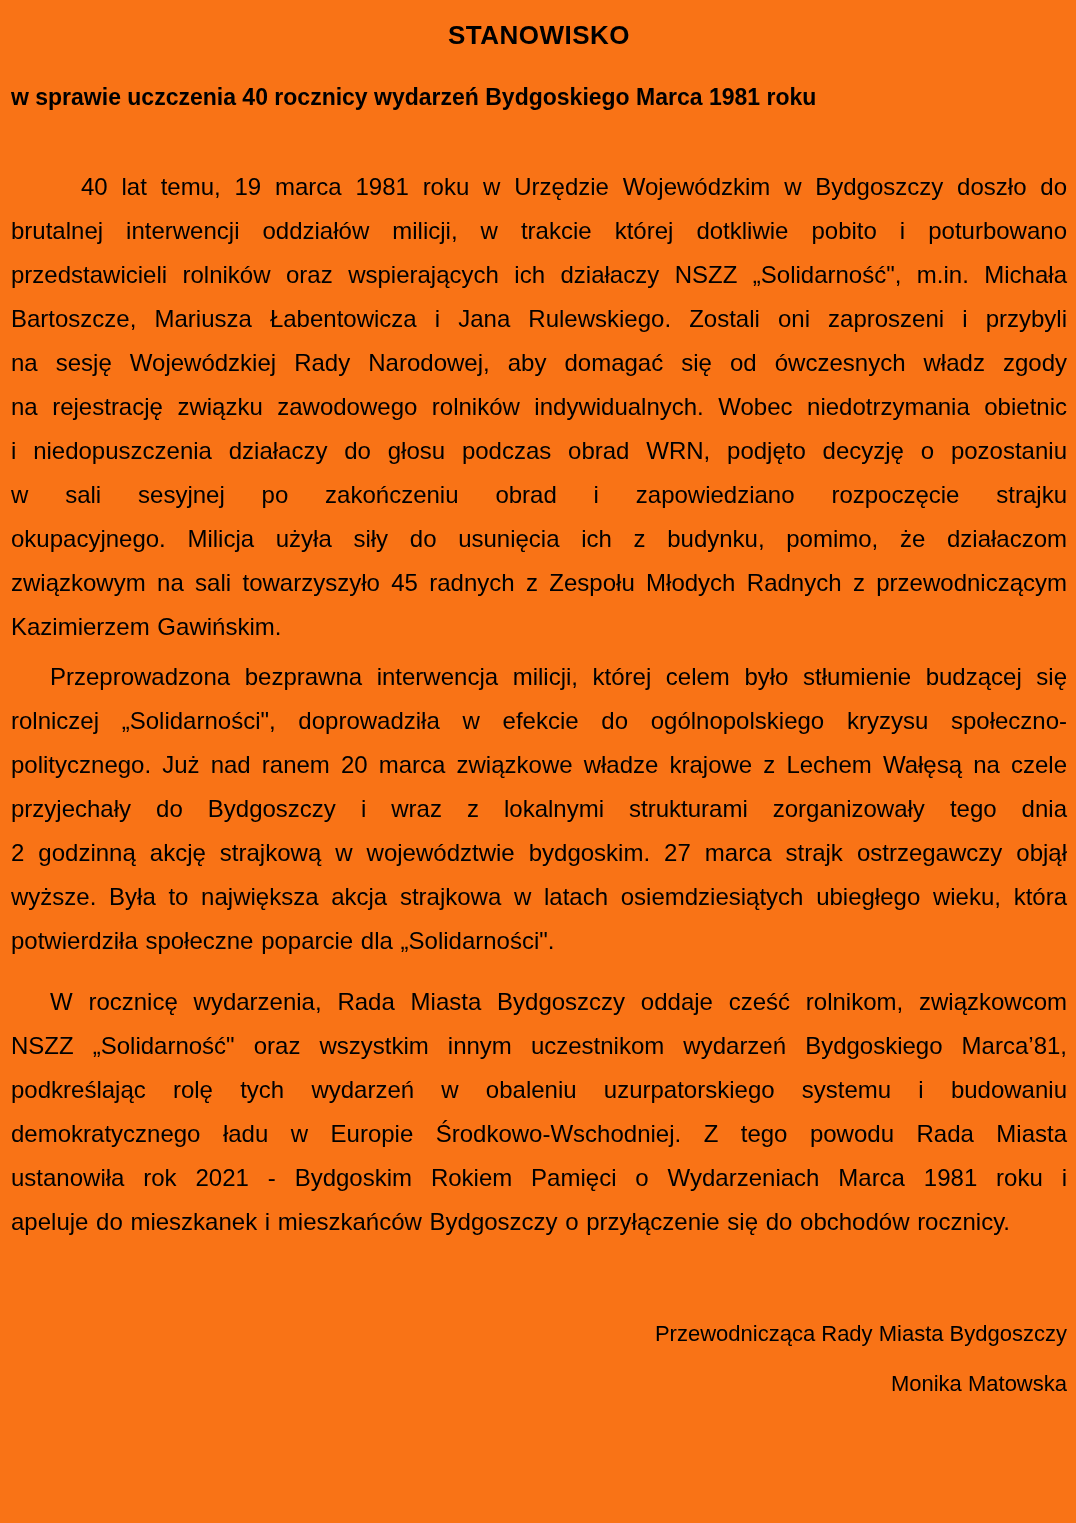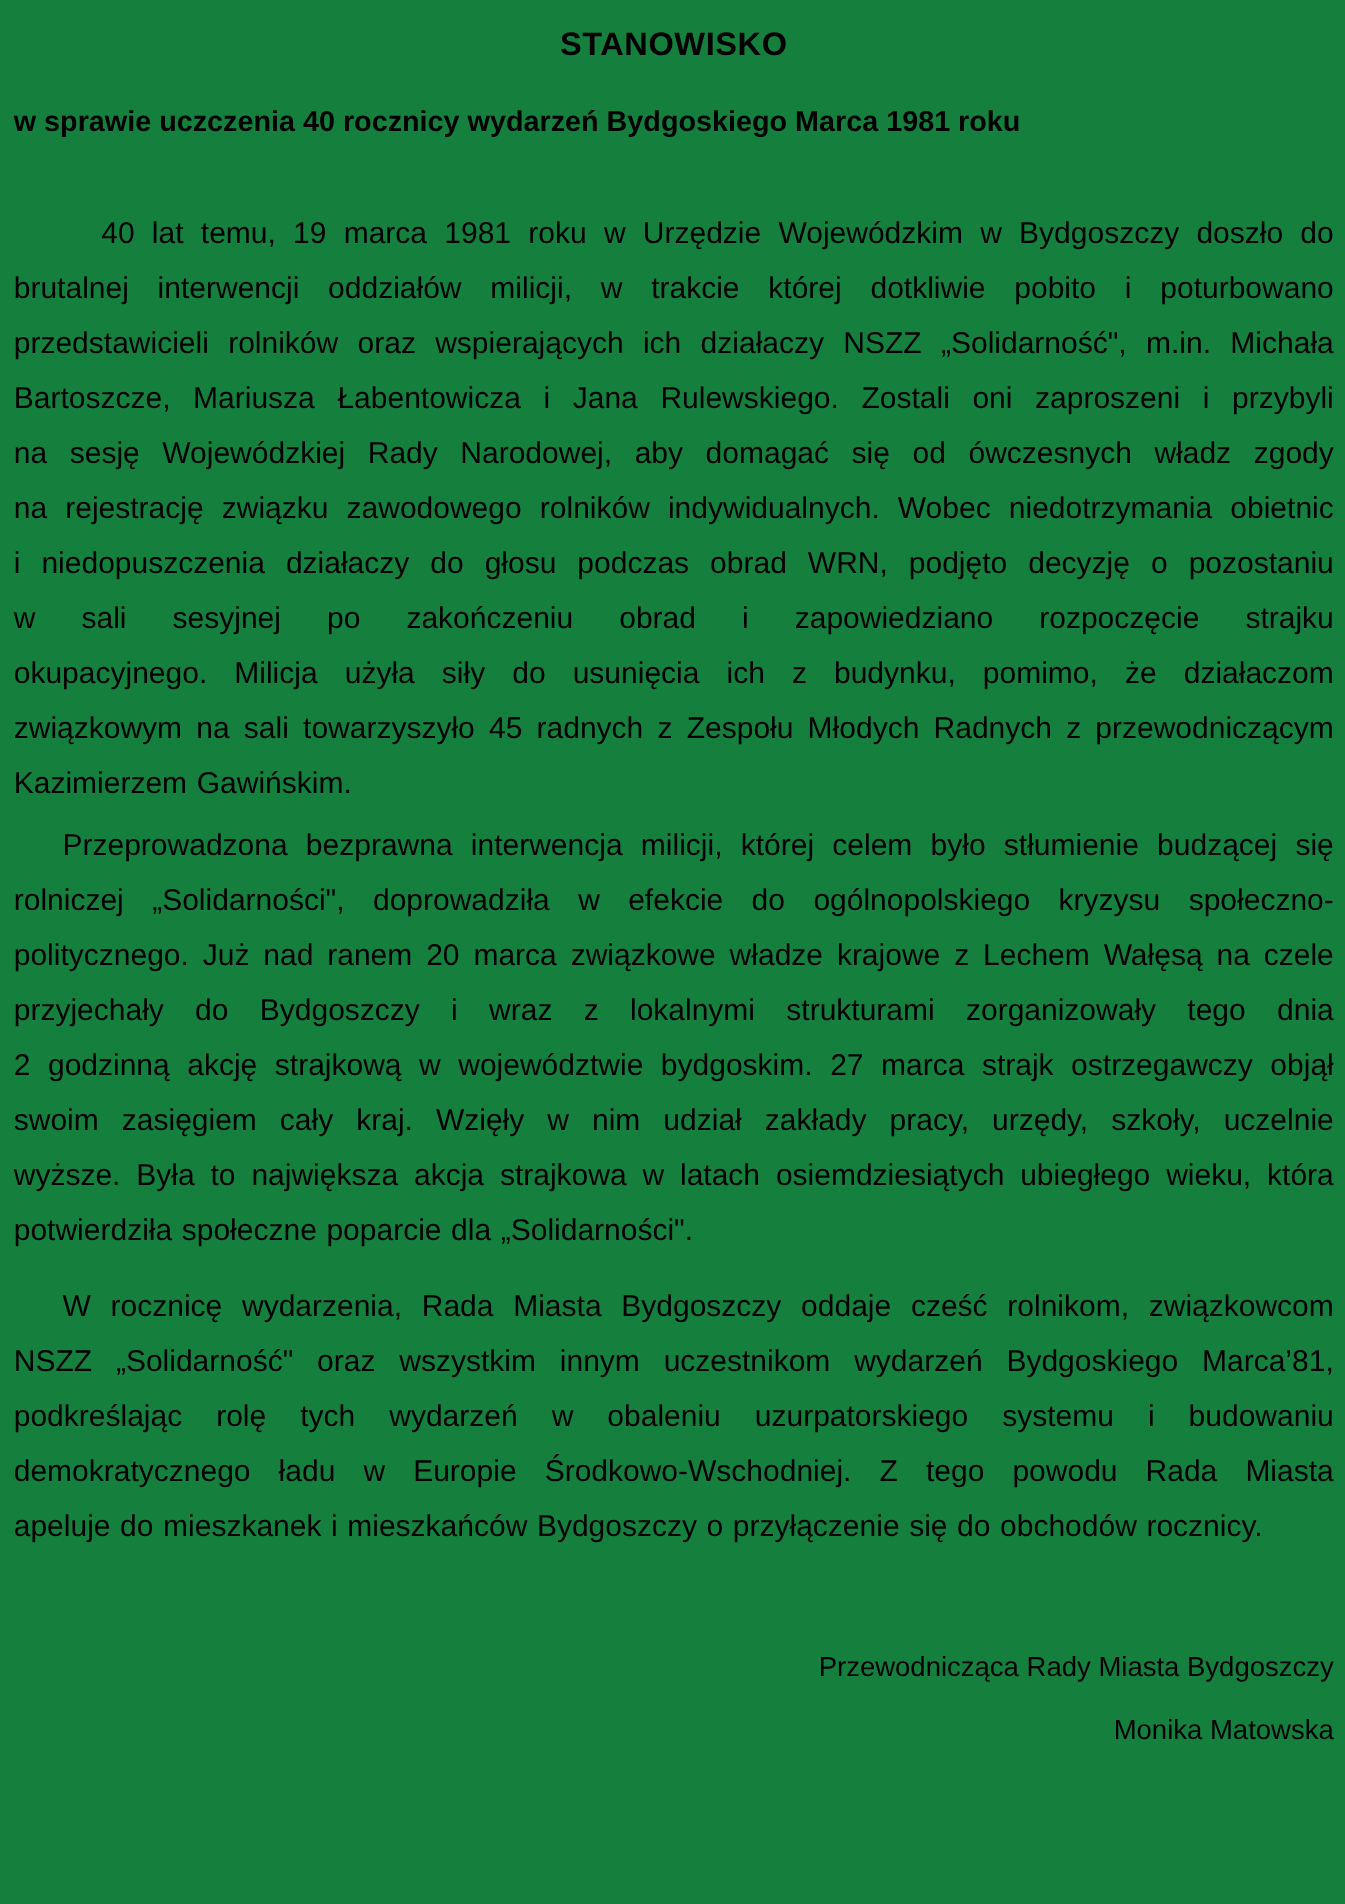--- a/index.html
+++ b/index.html
@@ -1,21 +1,21 @@
 <!DOCTYPE html>
 <html lang="pl"><head>
 <meta charset="utf-8">
 <title>STANOWISKO Rady Miasta Bydgoszczy</title>
 <style>
   html, body { margin: 0; padding: 0; background: #ffffff; }
   .page {
     position: relative;
     width: 1076px;
     height: 1523px;
-    background: #15803d;
+    background: #f97316;
     color: #000000;
     font-family: "Liberation Sans", "DejaVu Sans", sans-serif;
     box-sizing: border-box;
     padding: 19px 9px 0 11px;
     overflow: hidden;
   }
   .title-block { text-align: center; }
   .doc-title {
     font-size: 26px;
     font-weight: bold;
@@ -86,30 +86,30 @@
       <div class="line">związkowym na sali towarzyszyło 45 radnych z Zespołu Młodych Radnych z przewodniczącym</div>
       <div class="line last">Kazimierzem Gawińskim.</div>
     </div>
 
     <div class="para p2">
       <div class="line ind-md">Przeprowadzona bezprawna interwencja milicji, której celem było stłumienie budzącej się</div>
       <div class="line">rolniczej „Solidarności", doprowadziła w efekcie do ogólnopolskiego kryzysu społeczno-</div>
       <div class="line">politycznego. Już nad ranem 20 marca związkowe władze krajowe z Lechem Wałęsą na czele</div>
       <div class="line">przyjechały do Bydgoszczy i wraz z lokalnymi strukturami zorganizowały tego dnia</div>
       <div class="line">2 godzinną akcję strajkową w województwie bydgoskim. 27 marca strajk ostrzegawczy objął</div>
-      <div class="line">swoim zasięgiem cały kraj. Wzięły w nim udział zakłady pracy, urzędy, szkoły, uczelnie</div>
       <div class="line">wyższe. Była to największa akcja strajkowa w latach osiemdziesiątych ubiegłego wieku, która</div>
       <div class="line last">potwierdziła społeczne poparcie dla „Solidarności".</div>
     </div>
 
     <div class="para p3">
       <div class="line ind-md">W rocznicę wydarzenia, Rada Miasta Bydgoszczy oddaje cześć rolnikom, związkowcom</div>
       <div class="line">NSZZ „Solidarność" oraz wszystkim innym uczestnikom wydarzeń Bydgoskiego Marca’81,</div>
       <div class="line">podkreślając rolę tych wydarzeń w obaleniu uzurpatorskiego systemu i budowaniu</div>
       <div class="line">demokratycznego ładu w Europie Środkowo-Wschodniej. Z tego powodu Rada Miasta</div>
+      <div class="line">ustanowiła rok 2021 - Bydgoskim Rokiem Pamięci o Wydarzeniach Marca 1981 roku i</div>
       <div class="line last">apeluje do mieszkanek i mieszkańców Bydgoszczy o przyłączenie się do obchodów rocznicy.</div>
     </div>
 
   </div>
 
   <div class="signature-block">
     <div class="signature-line">Przewodnicząca Rady Miasta Bydgoszczy</div>
     <div class="signature-line">Monika Matowska</div>
   </div>
 

